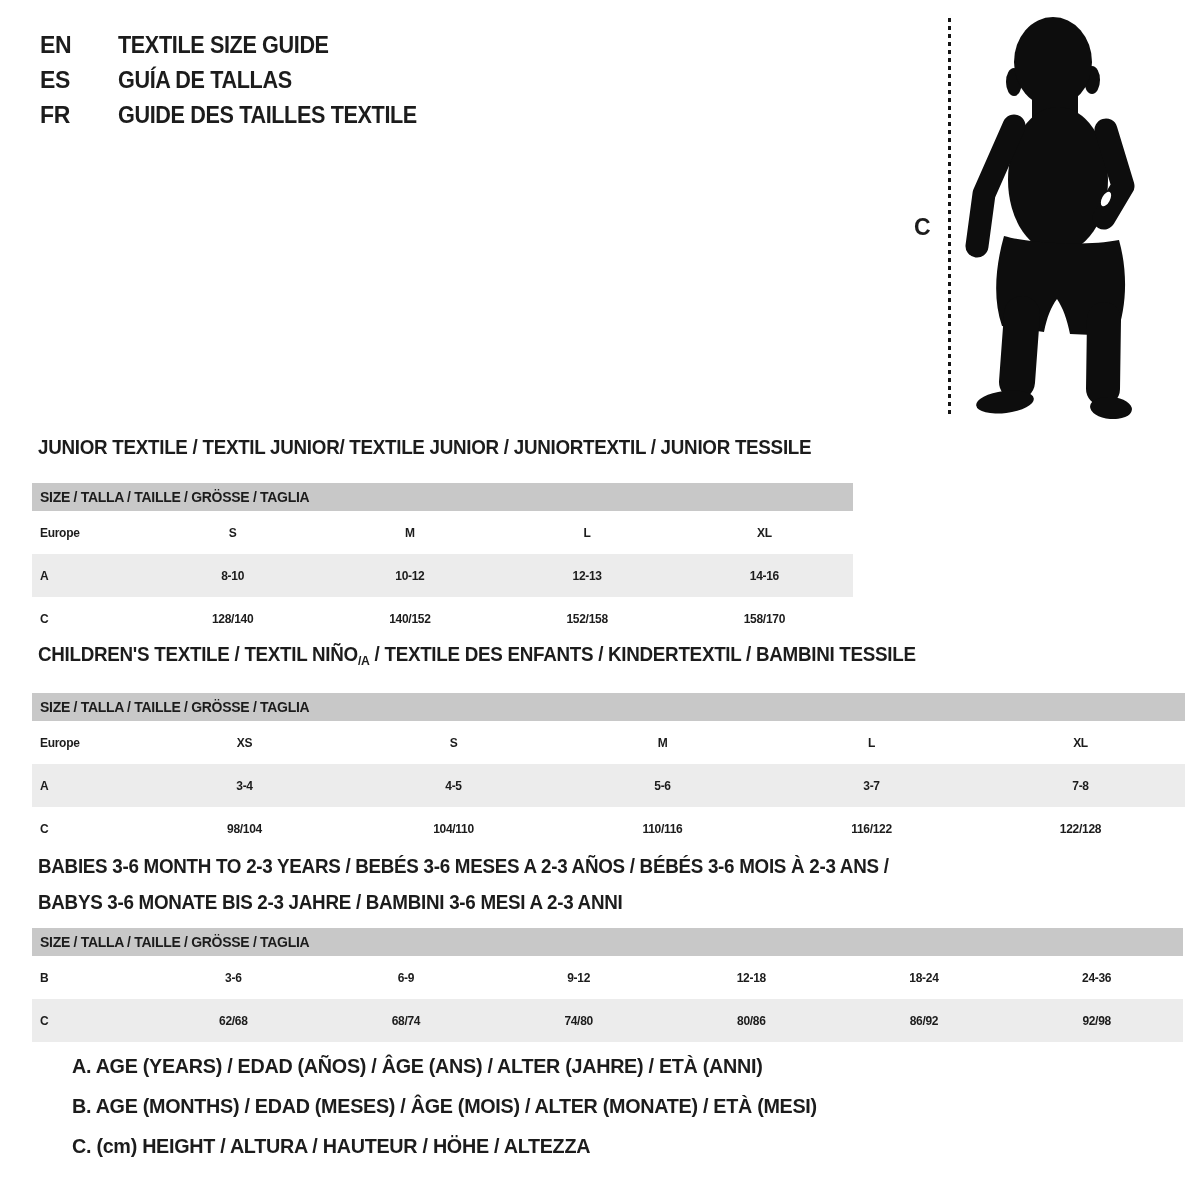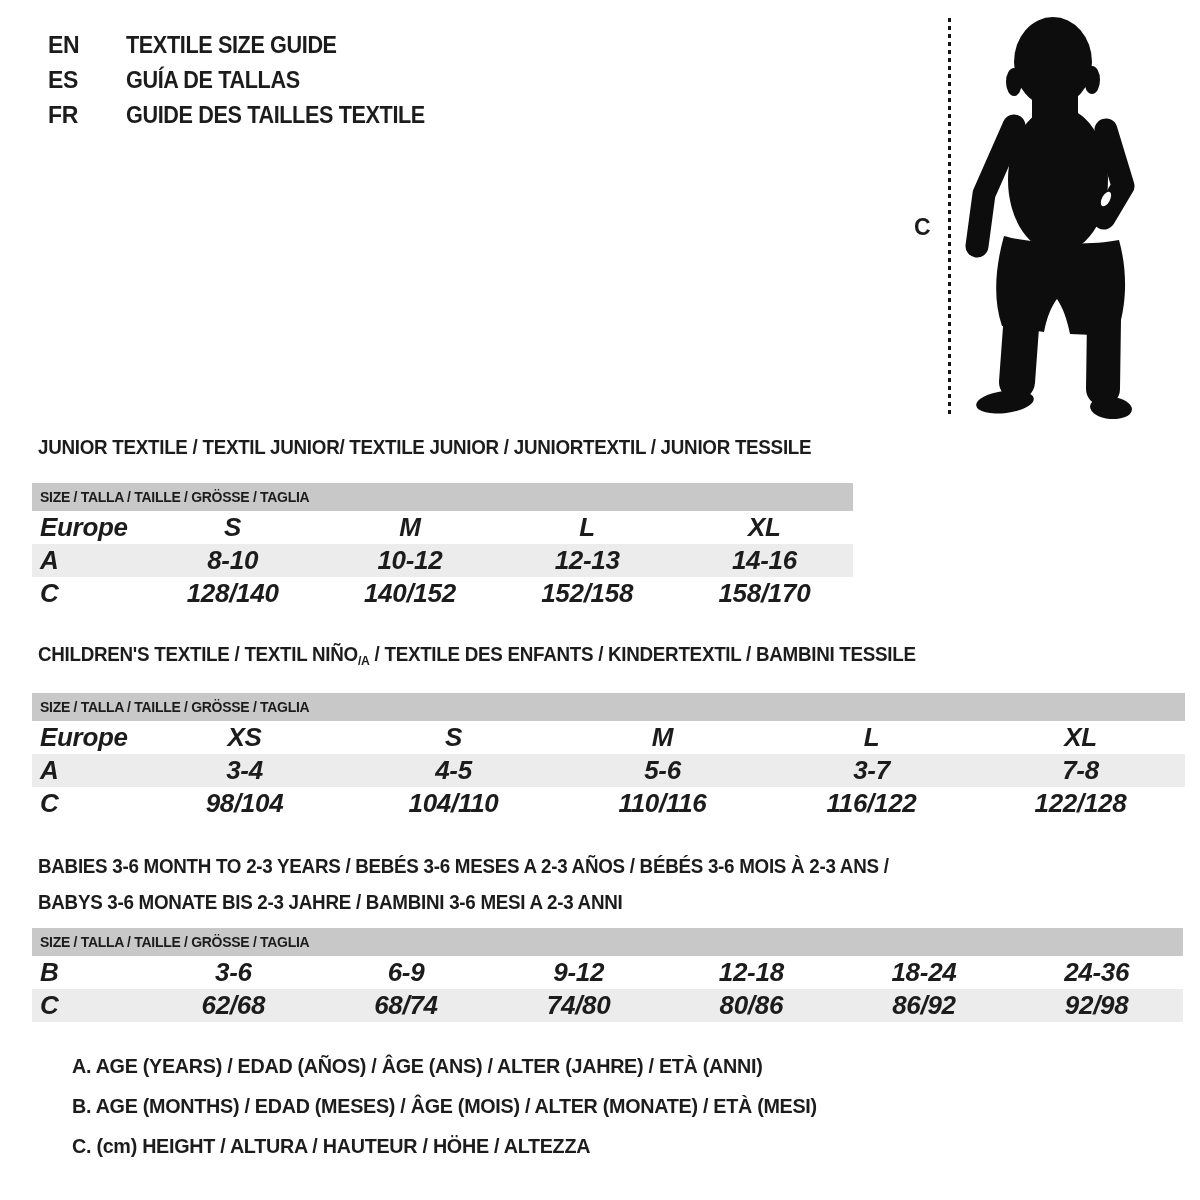--- a/index.html
+++ b/index.html
@@ -10,21 +10,21 @@
     color:var(--text, #1c1c1c);
     position:relative;
     overflow:hidden;
     -webkit-font-smoothing:antialiased;
   }
   .page { position:absolute; left:0; top:0; width:1200px; height:1200px; background:#ffffff; }
 
   
   .lang-block { position:absolute; left:40px; top:28px; }
   .lang-row { display:flex; height:35px; align-items:center; font-size:23px; font-weight:bold; letter-spacing:-0.4px; white-space:nowrap; }
-  .lang-code { width:78px; flex:0 0 78px;margin-left:8px; }
+  .lang-code { width:78px; flex:0 0 78px; }
   .lang-title { transform:scaleX(0.94); transform-origin:left center; }
 
   
   .measure-line {
     position:absolute; left:948px; top:18px; width:3px; height:398px;
     background:repeating-linear-gradient(to bottom, #161616 0 4px, transparent 4px 8px);
   }
   .measure-label { position:absolute; left:914px; top:214px; font-size:23px; font-weight:bold; }
   .toddler { position:absolute; left:958px; top:14px; }
 
@@ -46,22 +46,22 @@
   .babies-table { left:32px; top:928px; width:1151px; }
   col.label-col-junior { width:112px; }
   col.label-col-children { width:108px; }
   col.label-col-babies { width:115px; }
   th.size-head {
     background:var(--header-bar, #c8c8c8);
     font-size:14px; font-weight:bold; text-align:left;
     height:28px; padding:0 0 0 8px; letter-spacing:-0.3px; white-space:nowrap;
   }
   .size-table td {
-    font-size:26px; font-weight:bold; text-align:center;
-    height:33px; vertical-align:middle; letter-spacing:-0.3px;font-style:italic;
+    font-size:12px; font-weight:bold; text-align:center;
+    height:43px; vertical-align:middle; letter-spacing:-0.3px;
   }
   .size-table td.rowlabel { text-align:left; padding-left:8px; }
   tr.shaded { background:var(--shaded-row, #ececec); }
 
   
   .legend { position:absolute; left:38px; top:1046px;margin-left:34px; }
   .legend-line {
     font-size:21px; font-weight:bold; letter-spacing:-0.3px;
     line-height:40px; white-space:nowrap;
     transform:scaleX(0.94); transform-origin:left center;

